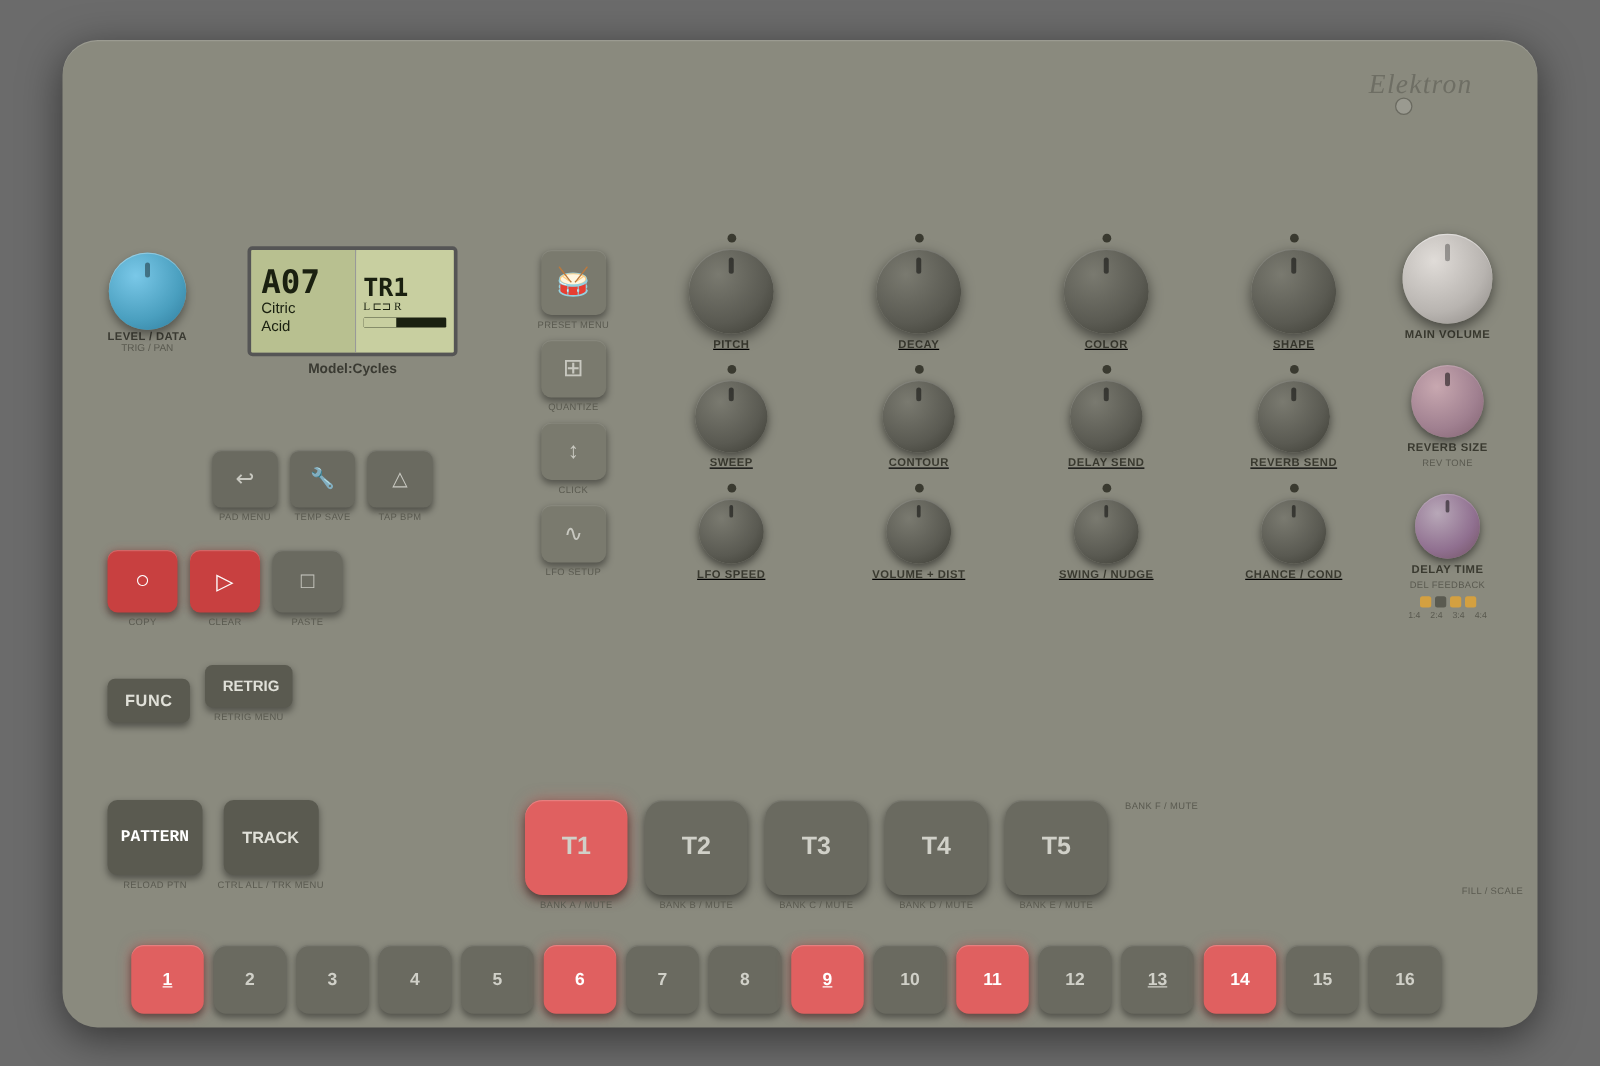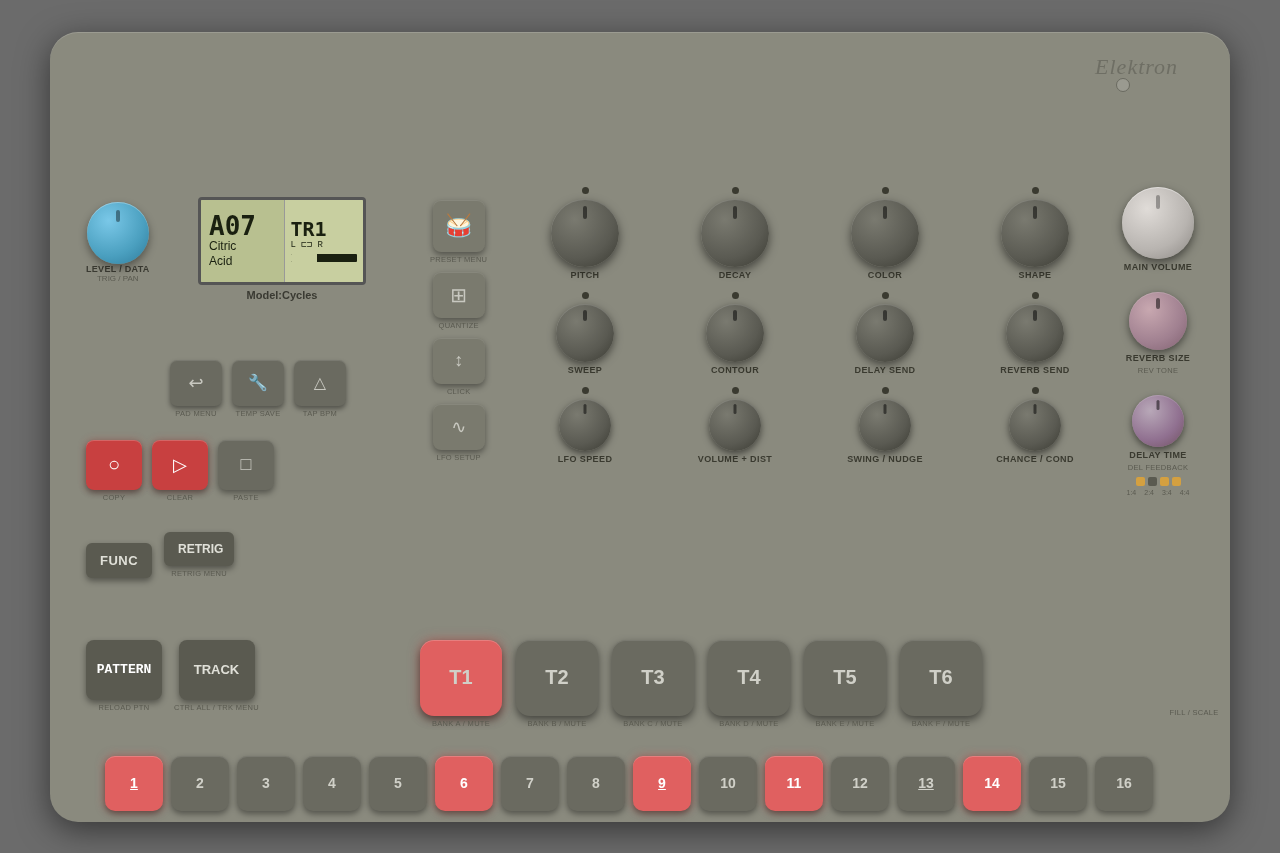--- a/index.html
+++ b/index.html
@@ -113,21 +113,21 @@
     }
     .lcd-track {
       font-size: 20px;
       font-weight: bold;
       font-family: monospace;
       color: #1a2010;
       line-height: 1;
     }
     .lcd-track-sub {
       font-size: 9px;
-      font-family: Liberation Mono, monospace;
+      font-family: Liberation Serif, serif;
       color: #1a2010;
     }
     .lcd-bar {
       width: 100%;
       height: 8px;
       background: #1a2010;
       margin-top: 4px;
       border-radius: 1px;
       overflow: hidden;
       display: flex;
@@ -449,20 +449,21 @@
       top: 155px;
       right: 120px;
     }
 
     .knob-row {
       display: flex;
       align-items: flex-end;
       gap: 0;
       justify-content: space-between;
       margin-bottom: 12px;
+      text-decoration: underline;
     }
 
     .knob-unit {
       display: flex;
       flex-direction: column;
       align-items: center;
       gap: 3px;
       flex: 1;
     }
 
@@ -772,23 +773,20 @@
       </div>
       <div class="btn-sub">BANK D / MUTE</div>
     </div>
     <div class="col-center" style="gap:3px;">
       <div class="track-btn">
         <span>T5</span>
       </div>
       <div class="btn-sub">BANK E / MUTE</div>
     </div>
     <div class="col-center" style="gap:3px;">
-      <div class="track-btn">
-        <span>T6</span>
-      </div>
       <div class="btn-sub">BANK F / MUTE</div>
     </div>
   </div>
 
   <div style="position:absolute; right:36px; top:608px;" class="col-center">
 
     <div class="btn-sub" style="position:absolute; top:68px; width:100px; text-align:center;">FILL / SCALE</div>
   </div>
 
   <div class="step-btns">

